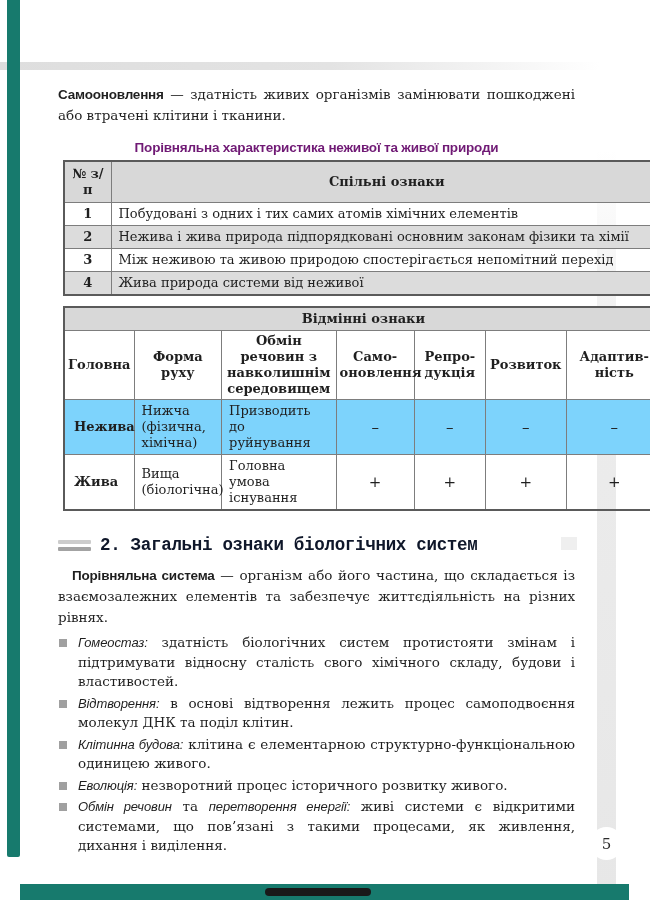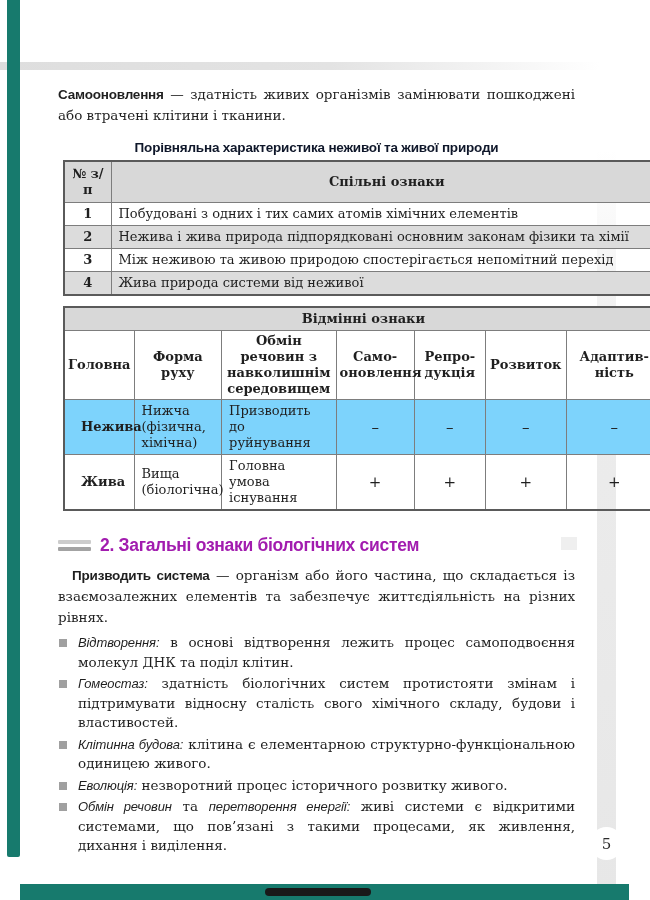--- a/index.html
+++ b/index.html
@@ -26,47 +26,47 @@
     background:#fff; border-radius:50%; display:flex; align-items:center; justify-content:center; }
   .page-circle span { font-size:15px; color:#2b2b2b; }
 
   .content { position:absolute; left:58px; top:84px; width:517px; }
 
   p.def { font-size:13.5px; line-height:21px; text-align:justify; text-align-last:left; }
   p.def + p.def { margin-top:7px; }
   .lead { font-family:"Liberation Sans", sans-serif; font-weight:bold; font-size:13.5px; letter-spacing:-0.2px; }
 
   .tbl-title { margin-top:14px; text-align:center; font-family:"Liberation Sans", sans-serif;
-    font-weight:bold; font-size:13.5px; letter-spacing:-0.2px; color:#0f172a; }
+    font-weight:bold; font-size:13.5px; letter-spacing:-0.2px; color:#701a75; }
 
   table { border-collapse:collapse; table-layout:fixed; margin-left:5px; width:601px;
     font-size:13px; line-height:16px; }
   table, th, td { border:1px solid #7d7d7d; }
   table { border:2px solid #5a5a5a; }
   th { background:#d8d8d8; font-weight:bold; padding:4px 4px; }
   td { padding:3px 7px; vertical-align:middle; }
   .t1 { margin-top:5px; }
   .t1 td.num { text-align:center; font-weight:bold; }
   .t1 tr.alt td { background:#dcdcdc; }
   .t1 th.c1 { width:47px; }
 
   .t2 { margin-top:10px; }
   .t2 .span-head { background:#d8d8d8; text-align:center; font-weight:bold; padding:3px; }
   .t2 th { background:#ffffff; text-align:center; vertical-align:middle; height:54px; padding:2px 3px; }
   .t2 tr.gray td { background:#7dd3fc; }
-  .t2 td.mat { font-weight:bold; padding-left:16px; }
+  .t2 td.mat { font-weight:bold; padding-left:9px; }
   .t2 td.sign { text-align:center; font-size:15px; }
 
   .sec-head { margin-top:21px; display:flex; align-items:center; position:relative; height:26px; }
   .deco { width:33px; margin-right:9px; flex:0 0 33px; }
   .deco i { display:block; height:4px; border-radius:1px; }
   .deco i.a { background:#cccccc; margin-bottom:3px; }
   .deco i.b { background:#a3a3a3; }
-  .sec-head h2 { font-family:Liberation Sans, sans-serif; font-size:17.5px; letter-spacing:-0.3px;
-    color:#a21caf; font-weight:bold; }
+  .sec-head h2 { font-family:Liberation Mono, monospace; font-size:17.5px; letter-spacing:-0.3px;
+    color:#0f172a; font-weight:bold; }
   .head-end { position:absolute; right:-2px; top:5px; width:16px; height:13px; background:#efefef; }
 
   p.sec-intro { margin-top:7px; font-size:13.5px; line-height:21px; text-align:justify;
     text-align-last:left; text-indent:14px; }
 
   ul.features { margin-top:5px; list-style:none; }
   ul.features li { display:flex; margin-bottom:2px; }
   .sq { flex:0 0 8px; width:8px; height:8px; background:#a0a0a0; margin:6px 11px 0 1px; }
   .btext { flex:1; font-size:13.5px; line-height:19.5px; text-align:justify; text-align-last:left; }
   .btext em { font-family:"Liberation Sans", sans-serif; font-style:italic; font-size:13px;
@@ -160,30 +160,30 @@
 
     <div class="sec-head">
       <span class="deco">
           <i class="a"></i>
           <i class="b"></i>
         </span>
       <h2>2. Загальні ознаки біологічних систем</h2>
       <span class="head-end"></span>
     </div>
 
-    <p class="sec-intro"><span class="lead">Призводить система</span><span> — організм або його частина, що складається із взаємозалежних елементів та забезпечує життєдіяльність на різних рівнях.</span></p>
+    <p class="sec-intro"><span class="lead">Порівняльна система</span><span> — організм або його частина, що складається із взаємозалежних елементів та забезпечує життєдіяльність на різних рівнях.</span></p>
 
     <ul class="features" id="bullet-list">
         <li>
           <span class="sq"></span>
+          <div class="btext"><em>Гомеостаз:</em><span> здатність біологічних систем протистояти змінам і підтримувати відносну сталість свого хімічного складу, будови і властивостей.</span></div>
+        </li>
+        <li>
+          <span class="sq"></span>
           <div class="btext"><em>Відтворення:</em><span> в основі відтворення лежить процес самоподвоєння молекул ДНК та поділ клітин.</span></div>
-        </li>
-        <li>
-          <span class="sq"></span>
-          <div class="btext"><em>Гомеостаз:</em><span> здатність біологічних систем протистояти змінам і підтримувати відносну сталість свого хімічного складу, будови і властивостей.</span></div>
         </li>
         <li>
           <span class="sq"></span>
           <div class="btext"><em>Клітинна будова:</em><span> клітина є елементарною структурно-функціональною одиницею живого.</span></div>
         </li>
         <li>
           <span class="sq"></span>
           <div class="btext"><em>Еволюція:</em><span> незворотний процес історичного розвитку живого.</span></div>
         </li>
         <li>

